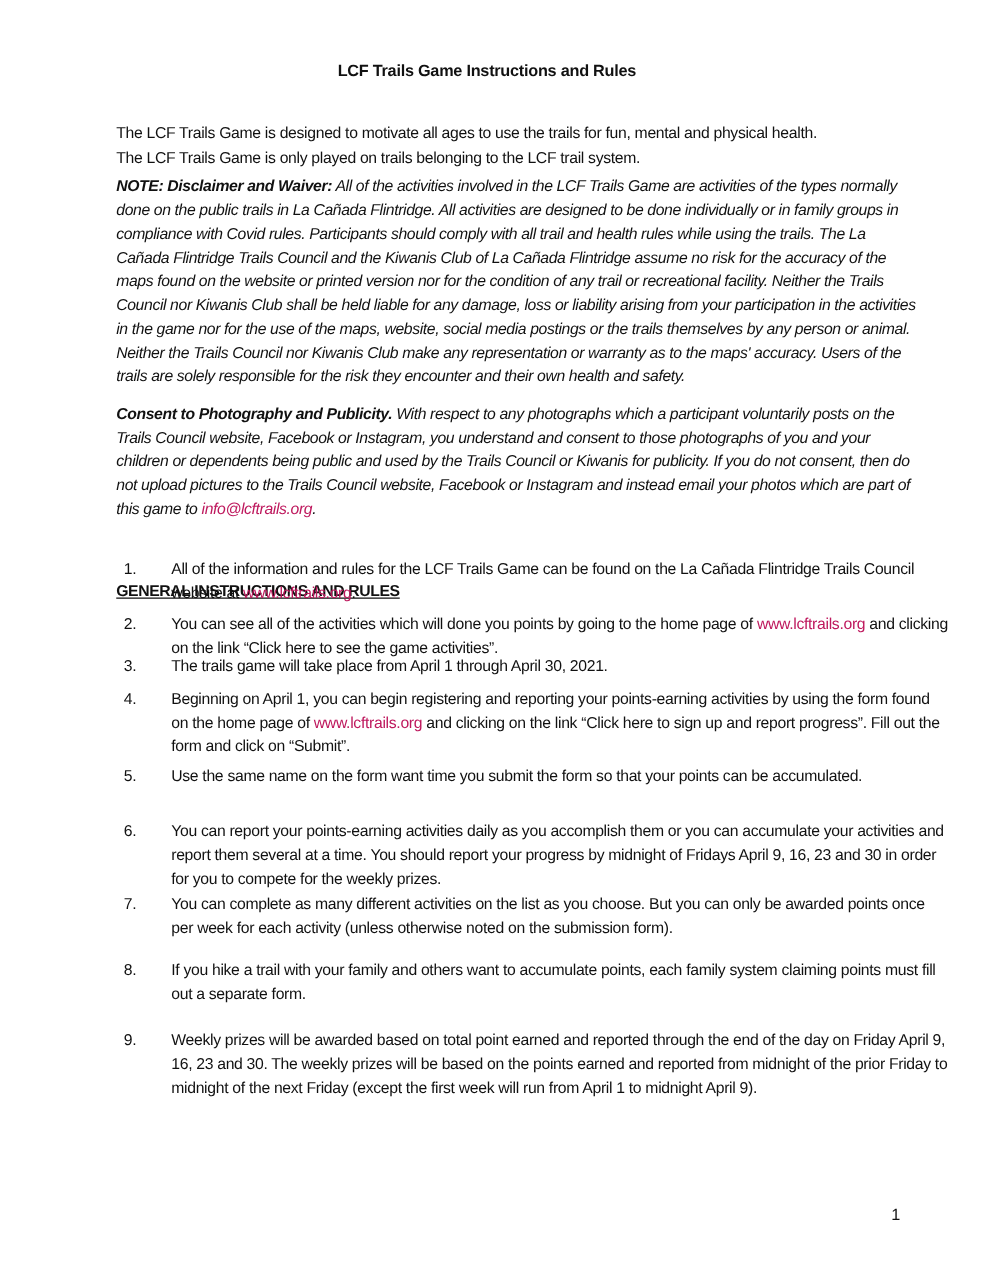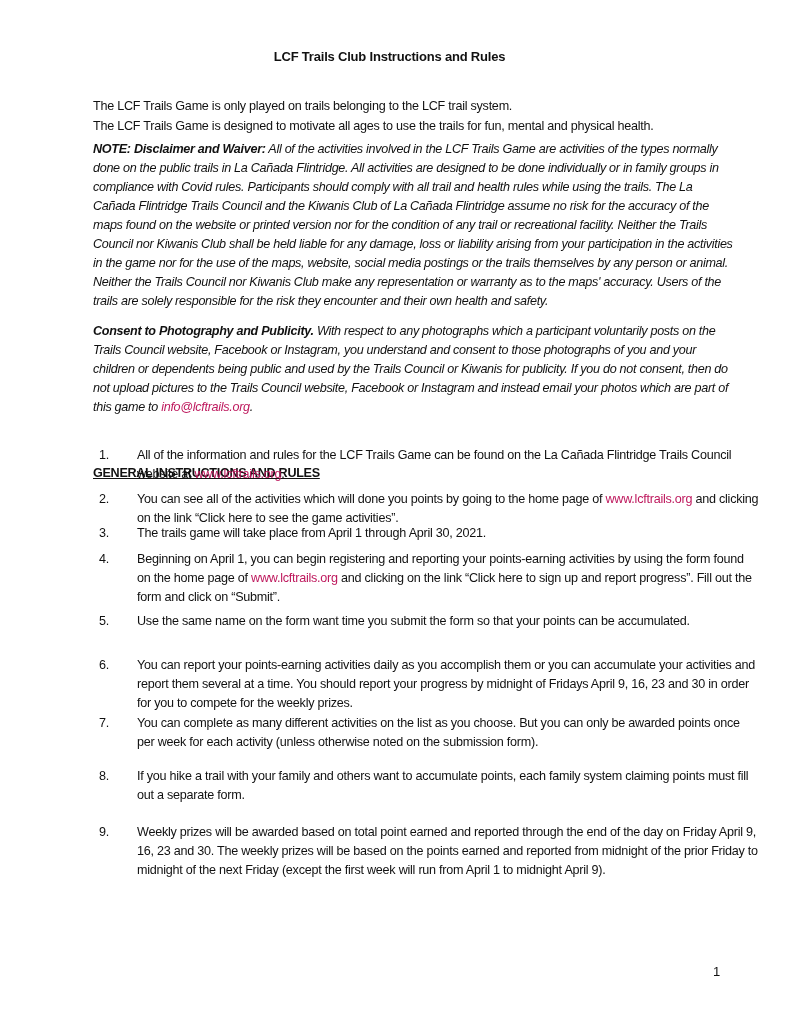--- a/index.html
+++ b/index.html
@@ -28,25 +28,25 @@
     }
     .rule { position: absolute; left: 99px; width: 660px; letter-spacing: -0.25px; }
     .rule .num { position: absolute; left: 0; top: 0; }
     .rule .txt { margin-left: 38px; display: block; }
     .pagenum { position: absolute; left: 713px; top: 962px; font-size: 13px; }
   </style>
 </head>
 <body>
 
 <div class="page">
-  <div class="title"><span>LCF Trails Club Instructions and Rules</span></div>
+  <div class="title"><span>LCF Trails Game Instructions and Rules</span></div>
 
   <div class="intro">
+    <p>The LCF Trails Game is designed to motivate all ages to use the trails for fun, mental and physical health.</p>
     <p>The LCF Trails Game is only played on trails belonging to the LCF trail system.</p>
-    <p>The LCF Trails Game is designed to motivate all ages to use the trails for fun, mental and physical health.</p>
   </div>
 
   <div class="para note"><b>NOTE: Disclaimer and Waiver:</b><span> All of the activities involved in the LCF Trails Game are activities of the types normally done on the public trails in La Cañada Flintridge.  All activities are designed to be done individually or in family groups in compliance with Covid rules.  Participants should comply with all trail and health rules while using the trails.  The La Cañada Flintridge Trails Council and the Kiwanis Club of La Cañada Flintridge assume no risk for the accuracy of the maps found on the website or printed version nor for the condition of any trail or recreational facility. Neither the Trails Council nor Kiwanis Club shall be held liable for any damage, loss or liability arising from your participation in the activities in the game nor for the use of the maps, website, social media postings or the trails themselves by any person or animal. Neither the Trails Council nor Kiwanis Club make any representation or warranty as to the maps' accuracy. Users of the trails are solely responsible for the risk they encounter and their own health and safety.</span></div>
 
   <div class="para consent"><b>Consent to Photography and Publicity.</b><span>  With respect to any photographs which a participant voluntarily posts on the Trails Council website, Facebook or Instagram, you understand and consent to those photographs of you and your children or dependents being public and used by the Trails Council or Kiwanis for publicity.  If you do not consent, then do not upload pictures to the Trails Council website, Facebook or Instagram and instead email your photos which are part of this game to </span><a class="link">info@lcftrails.org</a><span>.</span></div>
 
   <div class="rules-heading">GENERAL INSTRUCTIONS AND RULES</div>
 
   <div class="rule" style="top:446px">
     <span class="num">1.</span>

